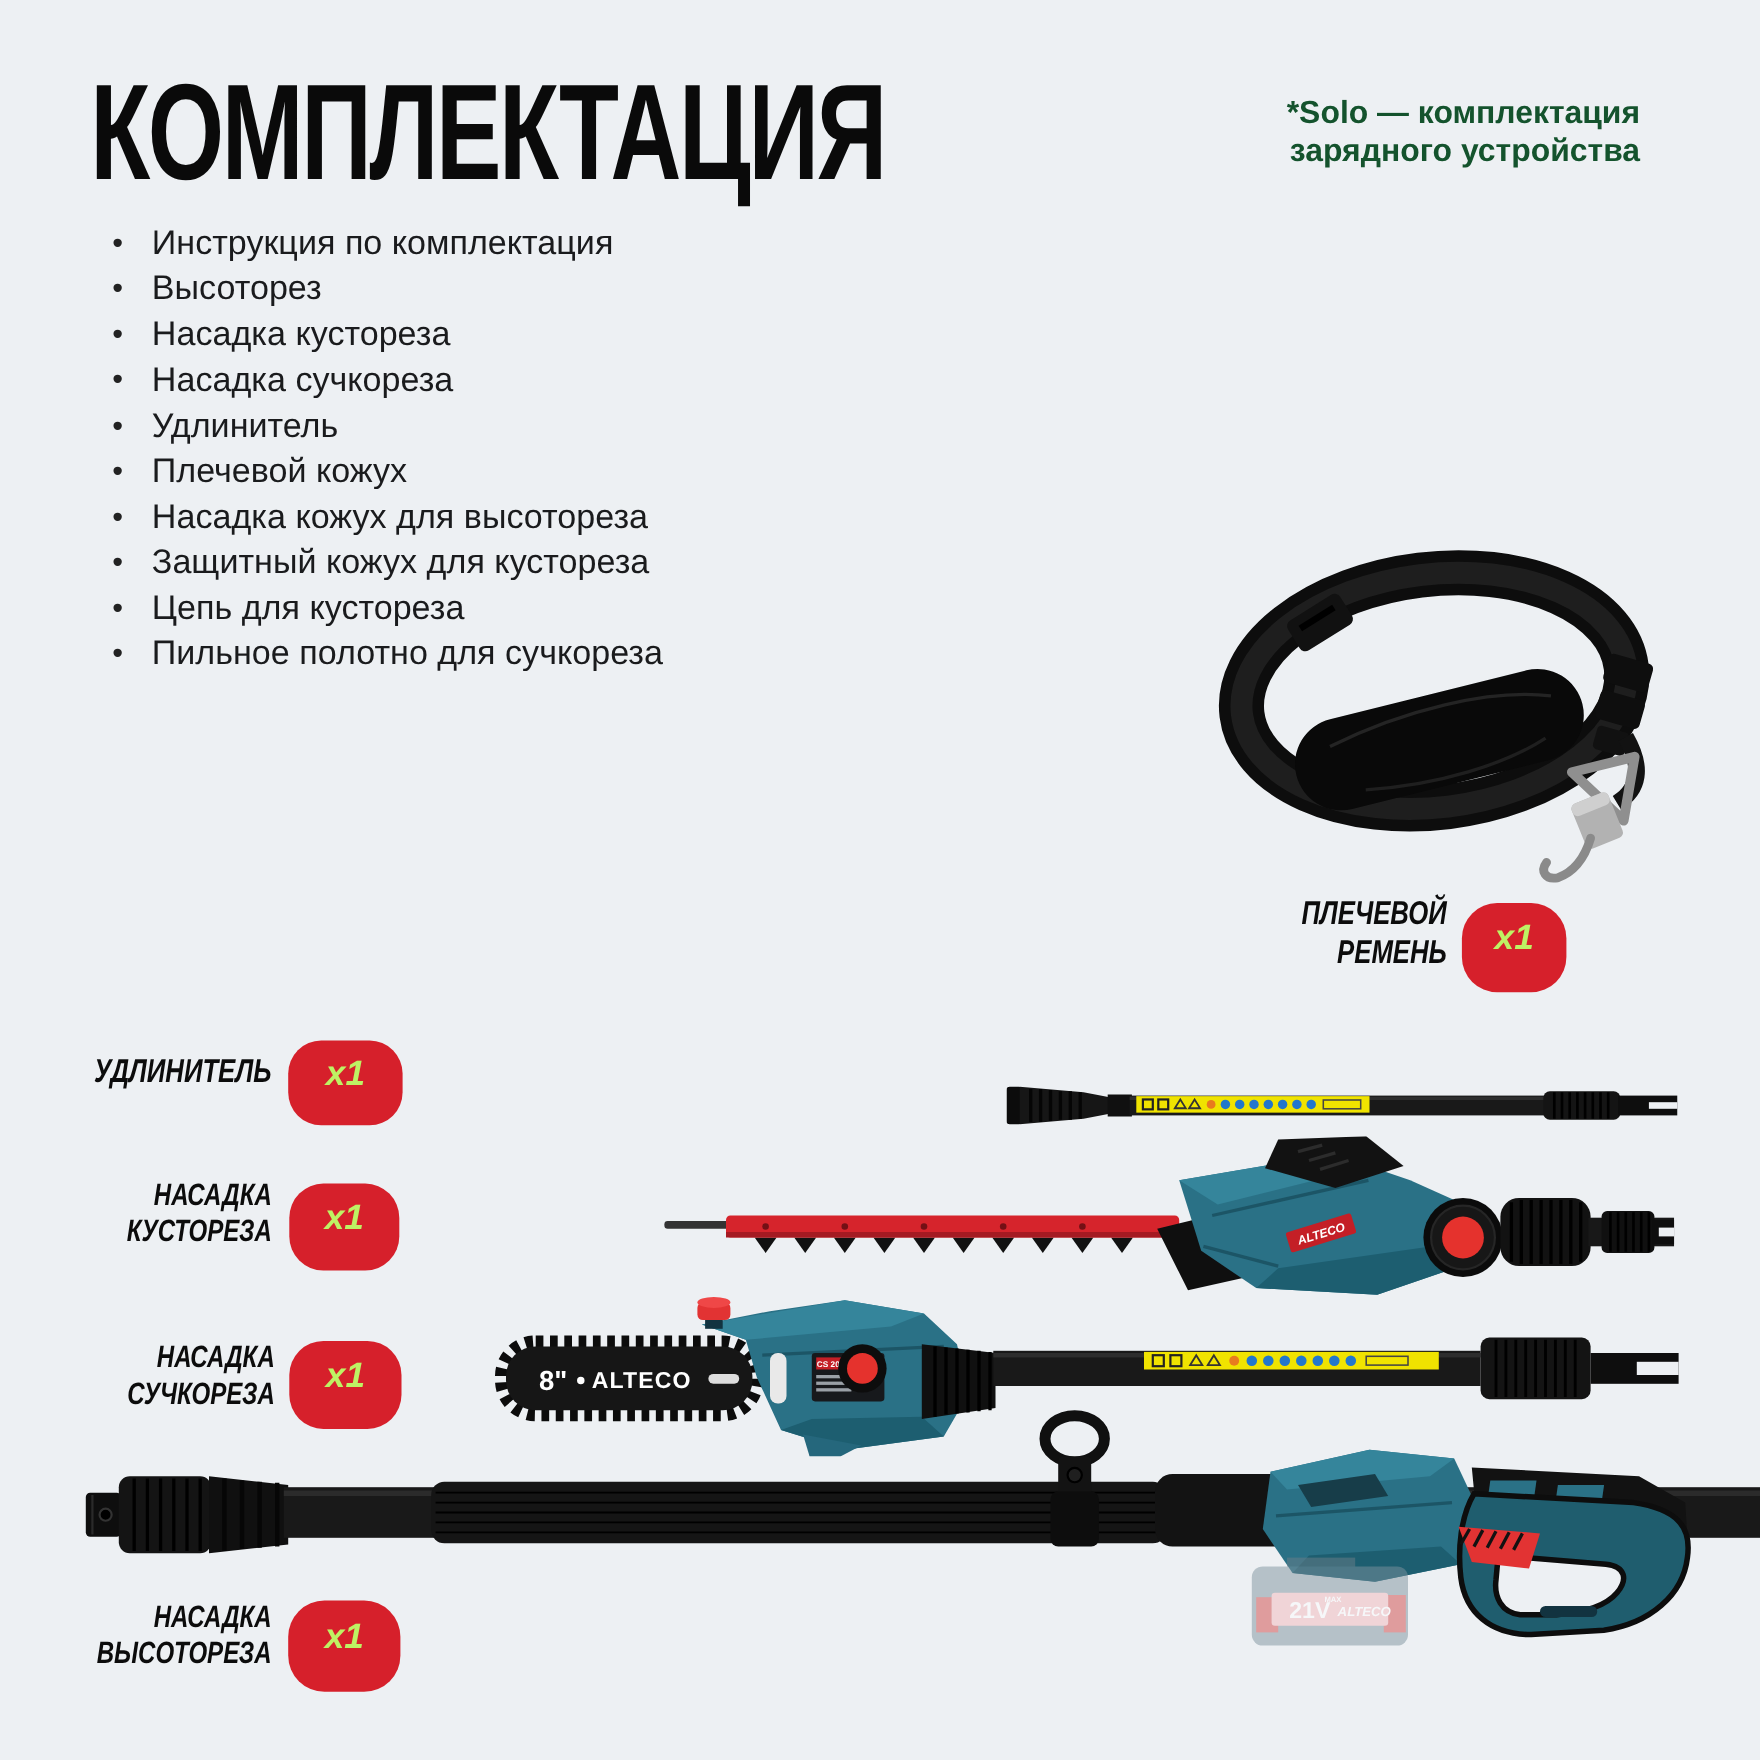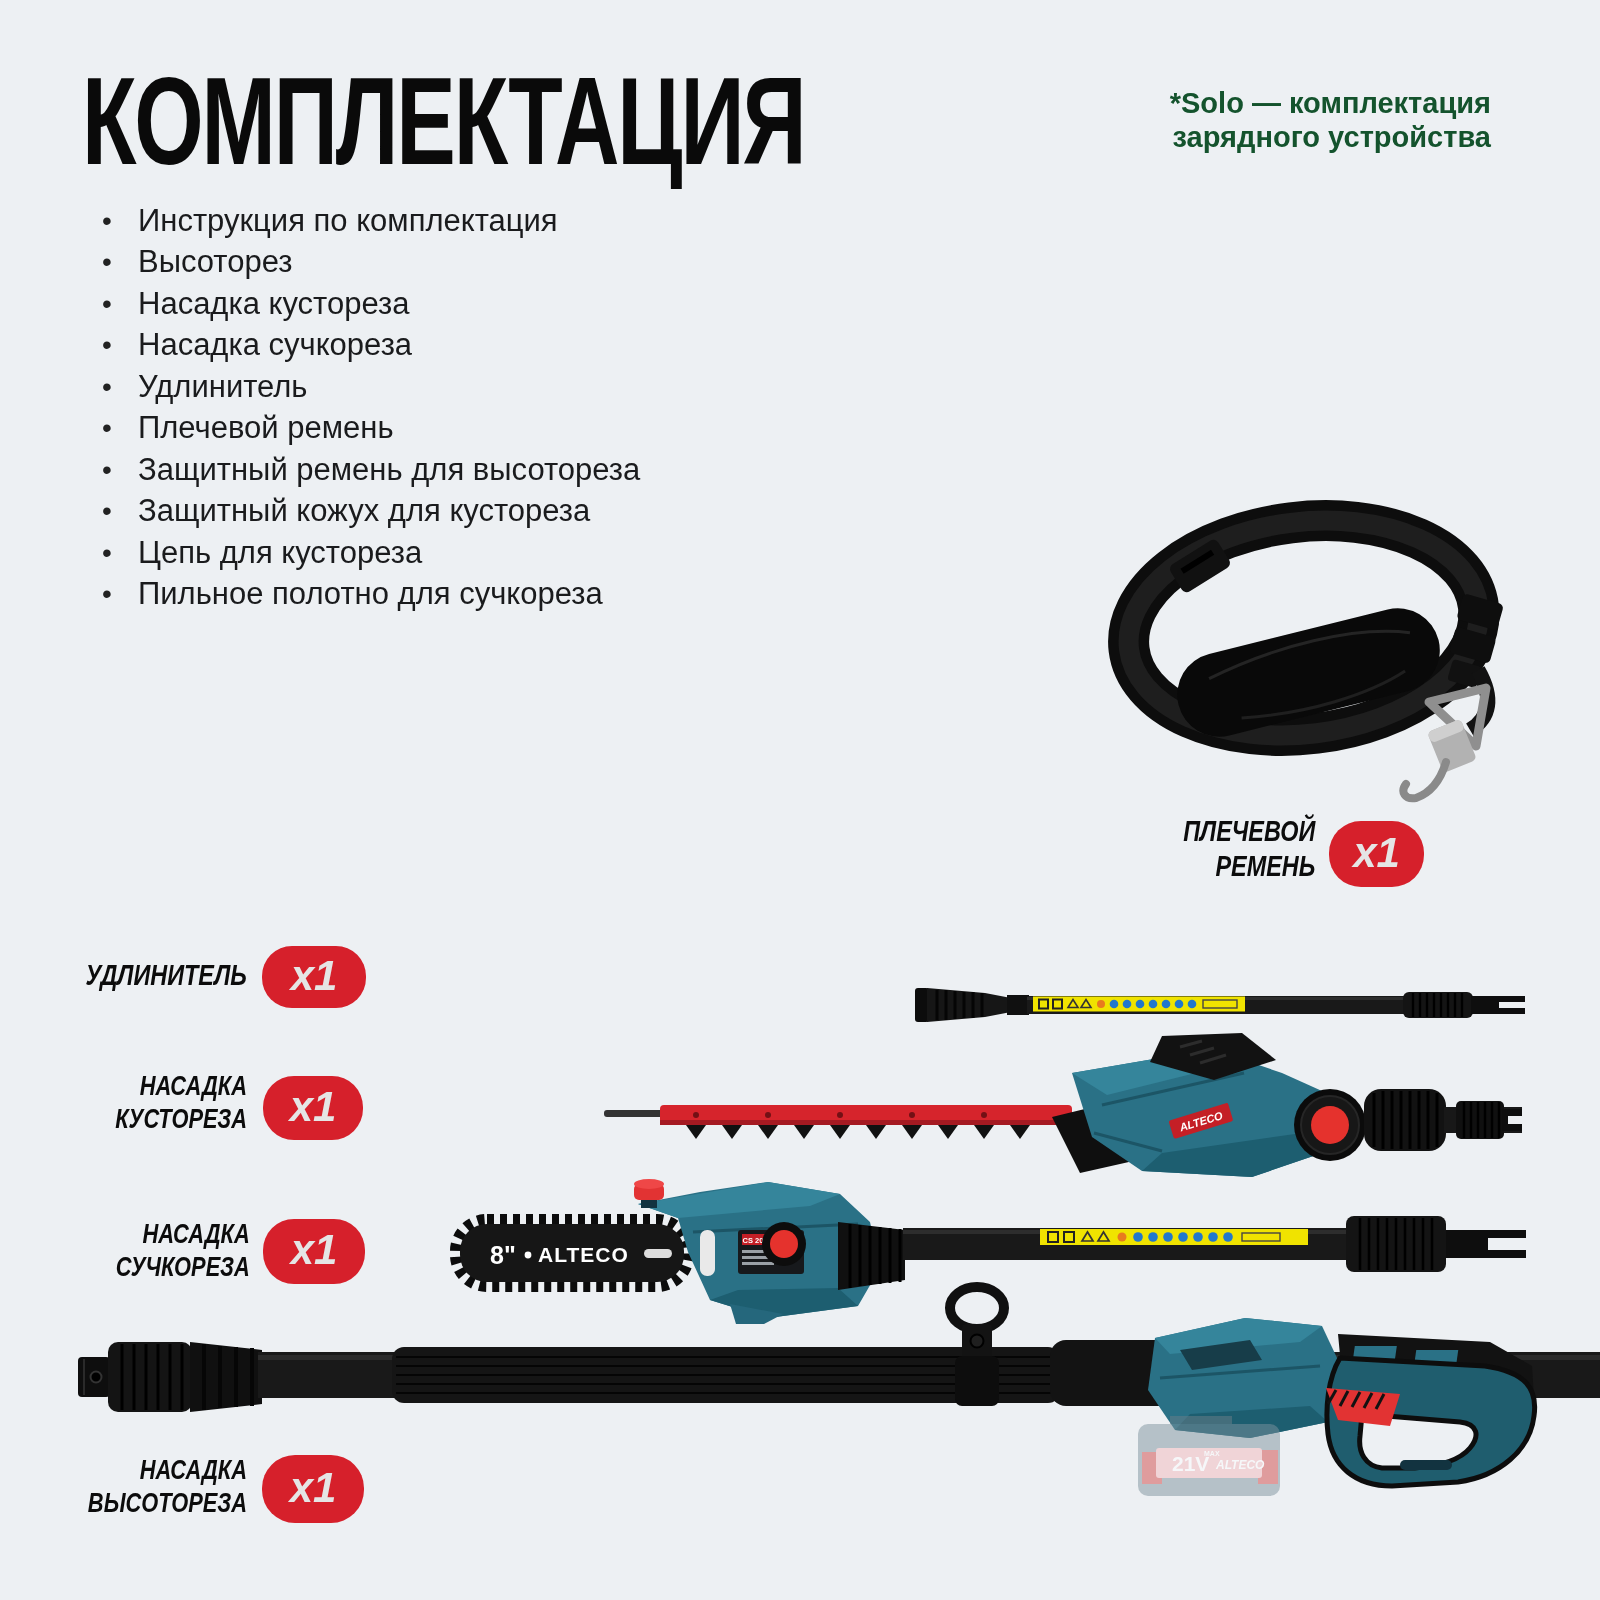--- a/index.html
+++ b/index.html
@@ -18,23 +18,23 @@
   }
   .bullets{left:96px;top:200px;}
   .bullet-row{display:flex;align-items:center;height:41.5px;font-size:31px;color:#1a1b1d;}
   .bullet-dot{width:36px;text-align:left;padding-left:6px;color:#222;font-size:28px;}
   .item-label{
     position:absolute;text-align:right;font-style:italic;font-weight:bold;color:#0c0c0c;
     transform:scaleX(0.78);transform-origin:100% 0;font-size:28px;line-height:33px;white-space:nowrap;
   }
   .item-label.big{font-size:30px;line-height:35px;}
   .qty-badge{
-    position:absolute;background:#d6202b;color:#e5e5e5;font-weight:bold;font-style:italic;
+    position:absolute;background:#d6202b;color:#bef264;font-weight:bold;font-style:italic;
     display:flex;align-items:center;justify-content:center;border-radius:33px;
-    font-size:42px;padding-bottom:3px;
+    font-size:32px;padding-bottom:18px;
   }
   svg{display:block;}
 </style>
 </head>
 <body>
 
 <div class="abs page-title">КОМПЛЕКТАЦИЯ</div>
 
 <div class="abs solo-note">
   <div>*Solo — комплектация</div>
@@ -57,25 +57,25 @@
   <div class="bullet-row">
       <span class="bullet-dot">•</span>
       <span>Насадка сучкореза</span>
     </div>
   <div class="bullet-row">
       <span class="bullet-dot">•</span>
       <span>Удлинитель</span>
     </div>
   <div class="bullet-row">
       <span class="bullet-dot">•</span>
-      <span>Плечевой ремень</span>
-    </div>
-  <div class="bullet-row">
-      <span class="bullet-dot">•</span>
-      <span>Защитный ремень для высотореза</span>
+      <span>Плечевой кожух</span>
+    </div>
+  <div class="bullet-row">
+      <span class="bullet-dot">•</span>
+      <span>Насадка кожух для высотореза</span>
     </div>
   <div class="bullet-row">
       <span class="bullet-dot">•</span>
       <span>Защитный кожух для кустореза</span>
     </div>
   <div class="bullet-row">
       <span class="bullet-dot">•</span>
       <span>Цепь для кустореза</span>
     </div>
   <div class="bullet-row">

